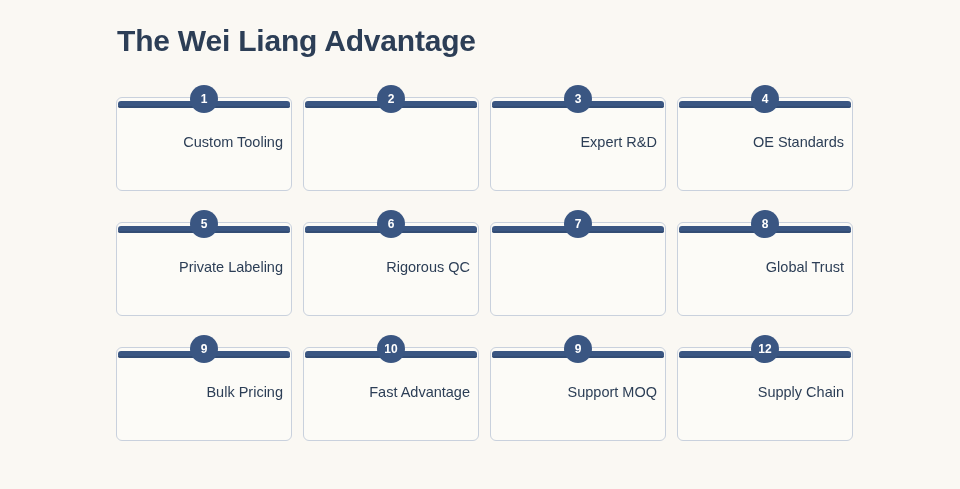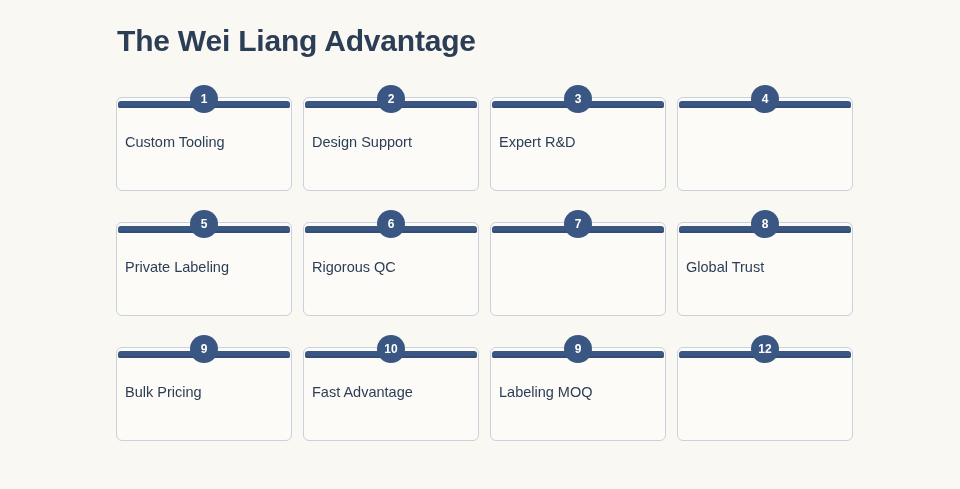--- a/index.html
+++ b/index.html
@@ -83,21 +83,21 @@
     align-items: center;
     justify-content: center;
     line-height: 1;
     z-index: 3;
   }
   .card-label {
     position: absolute;
     top: 36px;
     left: 8px;
     right: 8px;
-    text-align: left;
+    text-align: right;
     font-size: 14.5px;
     font-weight: 500;
     color: #2c3e56;
     line-height: 1.2;
   }
 </style>
 </head>
 <body>
 
 <div id="page">
@@ -112,36 +112,36 @@
         </div>
       <div class="badge">1</div>
       <div class="card-label">Custom Tooling</div>
     </div>
 
     <div class="card">
       <div class="card-topbar">
           <div class="card-topbar-inner"></div>
         </div>
       <div class="badge">2</div>
-      <div class="card-label">Design Support</div>
     </div>
 
     <div class="card">
       <div class="card-topbar">
           <div class="card-topbar-inner"></div>
         </div>
       <div class="badge">3</div>
       <div class="card-label">Expert R&amp;D</div>
     </div>
 
     <div class="card">
       <div class="card-topbar">
           <div class="card-topbar-inner"></div>
         </div>
       <div class="badge">4</div>
+      <div class="card-label">OE Standards</div>
     </div>
 
     <div class="card">
       <div class="card-topbar">
           <div class="card-topbar-inner"></div>
         </div>
       <div class="badge">5</div>
       <div class="card-label">Private Labeling</div>
     </div>
 
@@ -182,24 +182,25 @@
         </div>
       <div class="badge">10</div>
       <div class="card-label">Fast Advantage</div>
     </div>
 
     <div class="card">
       <div class="card-topbar">
           <div class="card-topbar-inner"></div>
         </div>
       <div class="badge">9</div>
-      <div class="card-label">Labeling MOQ</div>
+      <div class="card-label">Support MOQ</div>
     </div>
 
     <div class="card">
       <div class="card-topbar">
           <div class="card-topbar-inner"></div>
         </div>
       <div class="badge">12</div>
+      <div class="card-label">Supply Chain</div>
     </div>
 
   </div>
 </div>
 
 </body></html>

